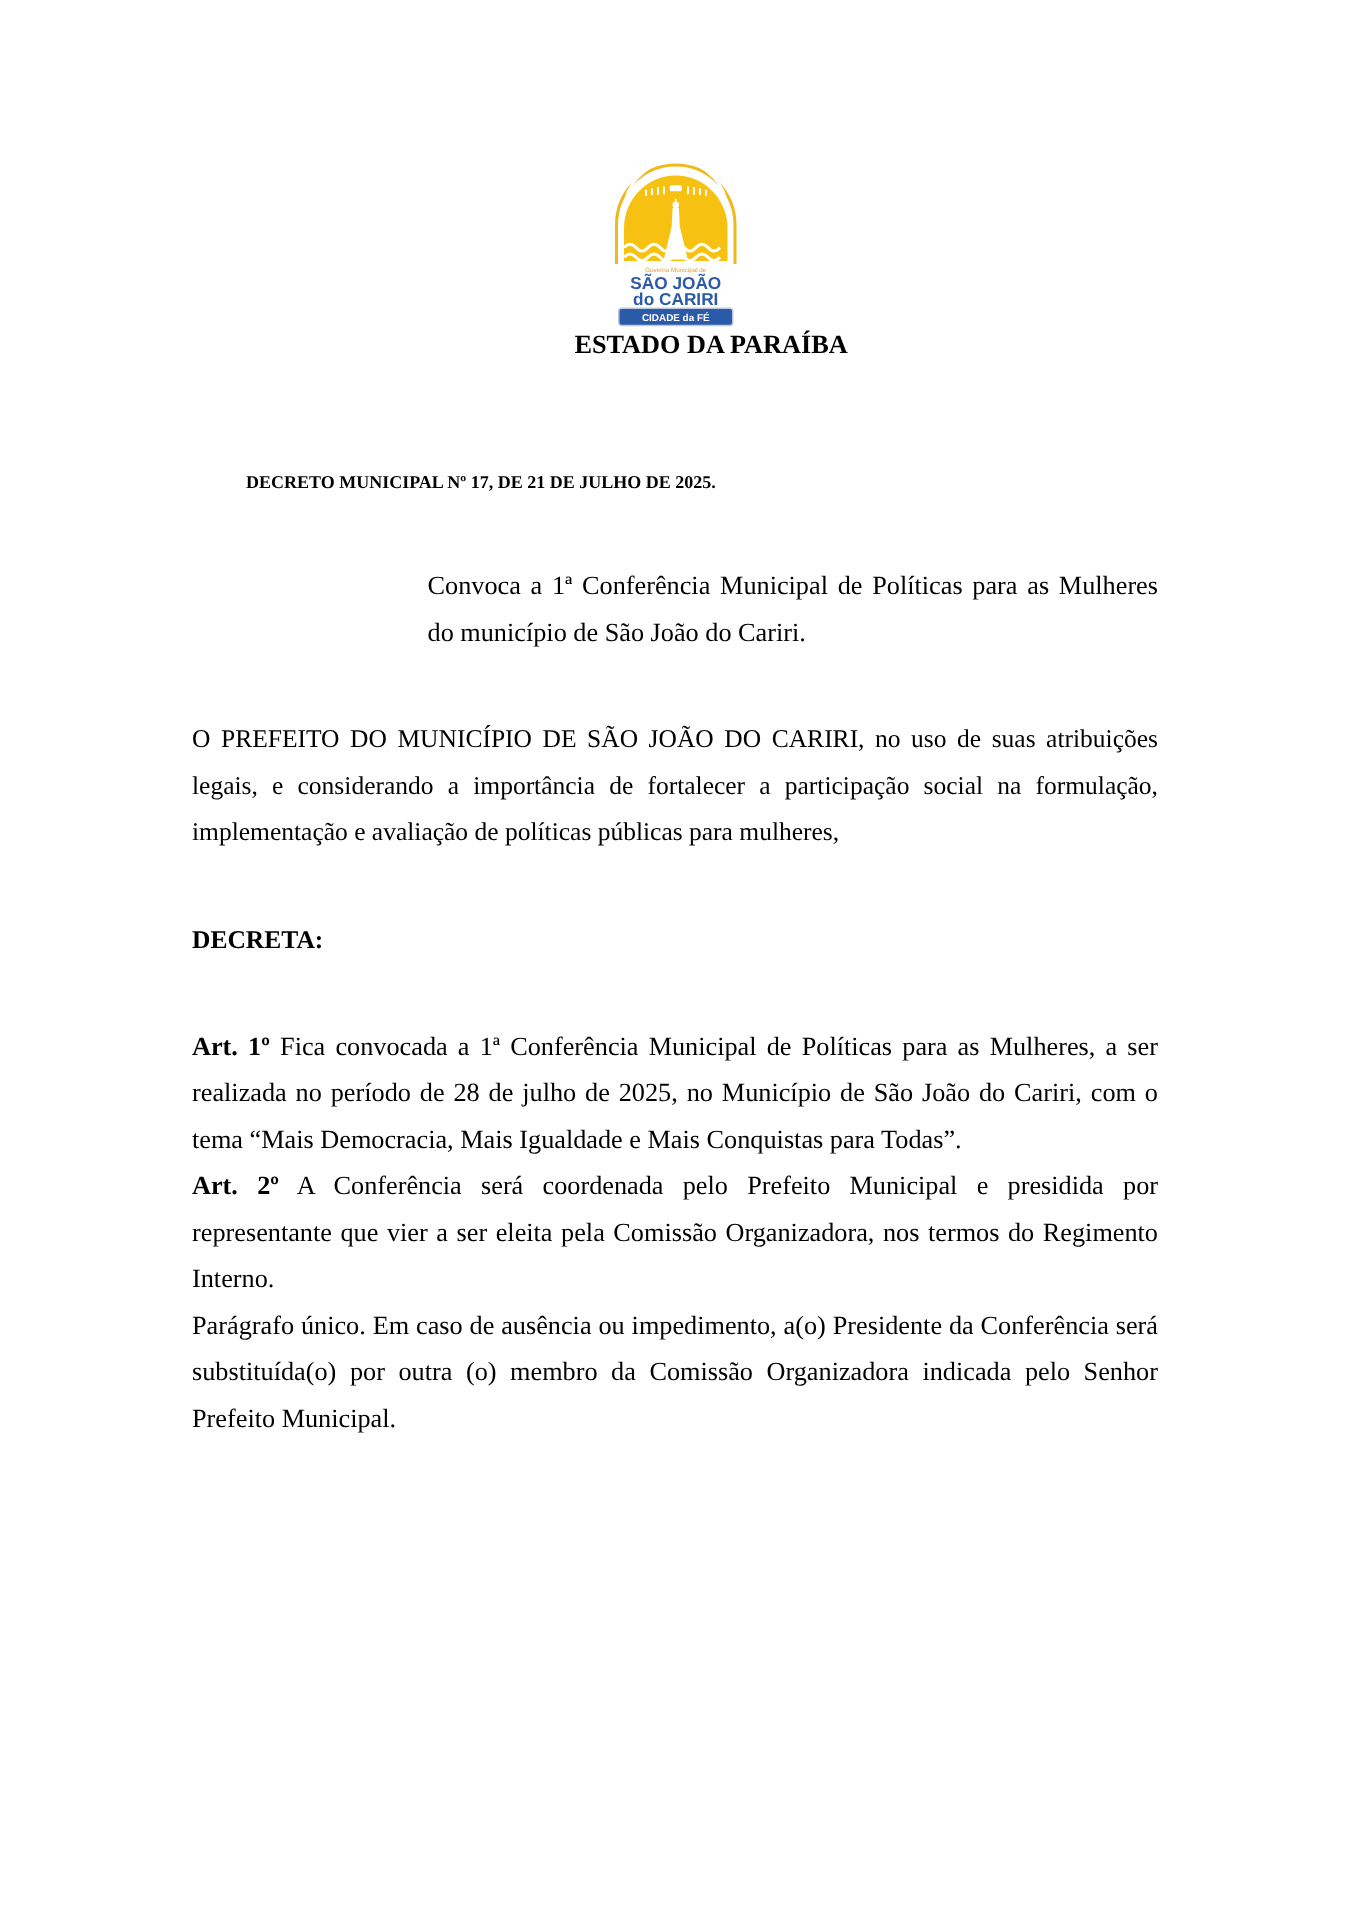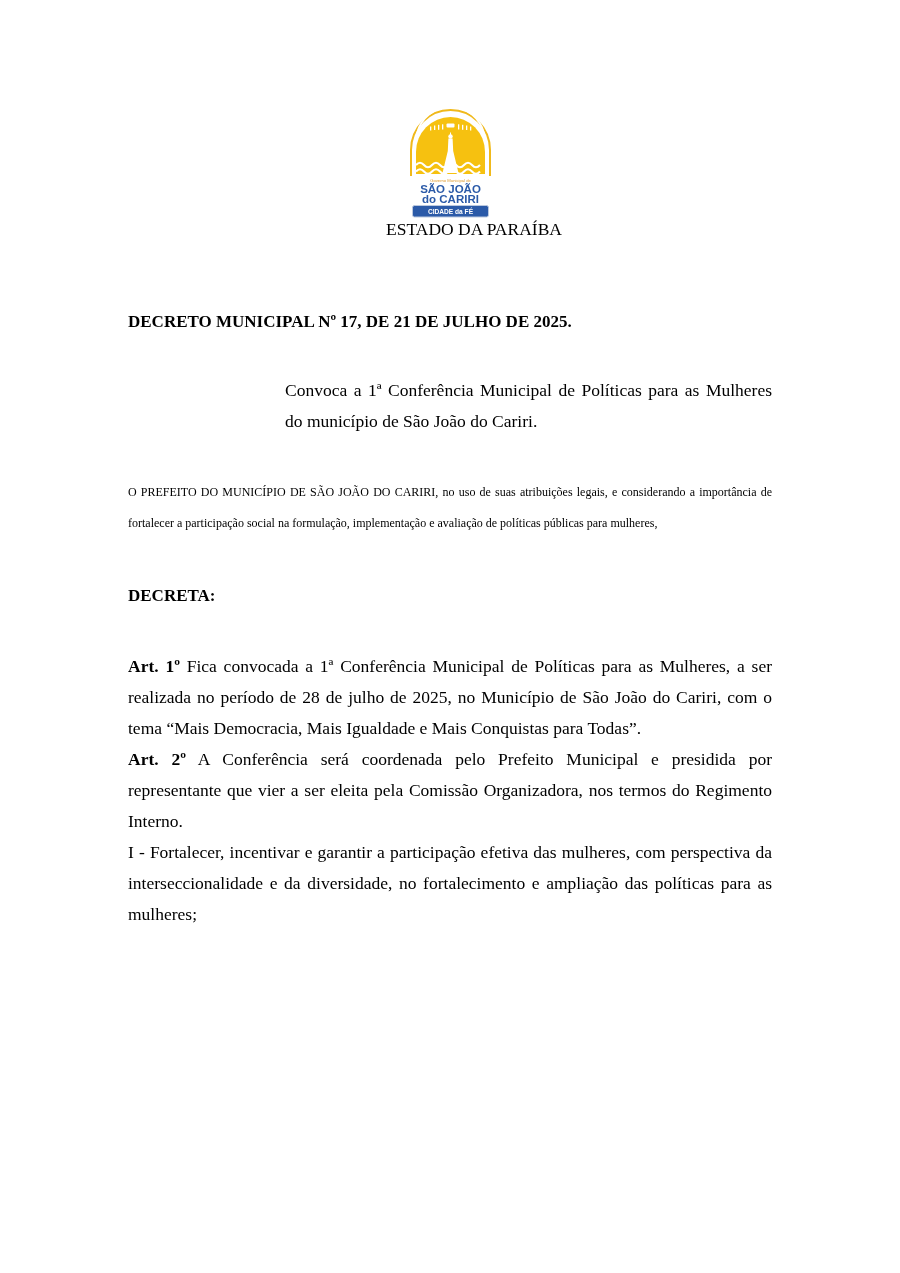--- a/index.html
+++ b/index.html
@@ -4,25 +4,25 @@
 <style>
   html,body{margin:0;padding:0;background:#ffffff;}
   .page{
     width:900px;height:1273px;background:#ffffff;position:relative;
     font-family:"Liberation Serif", serif;color:#000;overflow:hidden;
     margin:0 auto;
   }
   .content{padding:0 128px;}
   .logo-wrap{width:95px;margin:106px auto 0;}
   .logo-wrap svg{display:block;}
-  .org-header{text-align:center;font-weight:normal;font-size:17.5px;line-height:21.5px;margin-top:1px;padding-left:48px;}
+  .org-header{text-align:center;font-weight:bold;font-size:17.5px;line-height:21.5px;margin-top:1px;padding-left:48px;}
   .org-header div{white-space:nowrap;}
-  .doc-title{font-weight:bold;font-size:17px;line-height:21px;margin-top:70px;}
+  .doc-title{font-weight:bold;font-size:12px;line-height:21px;margin-top:70px;margin-left:36px;}
   .doc-summary{margin:43px 0 12px 157px;text-align:justify;font-size:17.5px;line-height:31.5px;}
-  .doc-preamble{margin-top:39px;text-align:justify;font-size:12px;line-height:31px;}
+  .doc-preamble{margin-top:39px;text-align:justify;font-size:17px;line-height:31px;}
   .decreta{margin-top:46px;font-weight:bold;font-size:17px;line-height:21px;}
   .articles{margin-top:45px;font-family:Liberation Serif, serif;}
   .articles p{margin:0;text-align:justify;font-size:17.5px;line-height:31px;}
   .articles p strong{font-weight:bold;}
 </style>
 </head>
 <body>
 
 <div class="page">
 
@@ -78,17 +78,17 @@
 
     <div class="doc-summary">Convoca a 1ª Conferência Municipal de Políticas para as Mulheres do município de São João do Cariri.</div>
 
     <div class="doc-preamble">O PREFEITO DO MUNICÍPIO DE SÃO JOÃO DO CARIRI, no uso de suas atribuições legais, e considerando a importância de fortalecer a participação social na formulação, implementação e avaliação de políticas públicas para mulheres,</div>
 
     <div class="decreta">DECRETA:</div>
 
     <div class="articles">
       <p><strong>Art. 1º</strong><span> Fica convocada a 1ª Conferência Municipal de Políticas para as Mulheres, a ser realizada no período de 28 de julho de 2025, no Município de São João do Cariri, com o tema “Mais Democracia, Mais Igualdade e Mais Conquistas para Todas”.</span></p>
       <p><strong>Art. 2º</strong><span> A Conferência será coordenada pelo Prefeito Municipal e presidida por representante que vier a ser eleita pela Comissão Organizadora, nos termos do Regimento Interno.</span></p>
-      <p><strong></strong><span>I - Fortalecer, incentivar e garantir a participação efetiva das mulheres, com perspectiva da interseccionalidade e da diversidade, no fortalecimento e ampliação das políticas para as mulheres;</span></p>
+      <p><strong></strong><span>Parágrafo único. Em caso de ausência ou impedimento, a(o) Presidente da Conferência será substituída(o) por outra (o) membro da Comissão Organizadora indicada pelo Senhor Prefeito Municipal.</span></p>
     </div>
 
   </div>
 </div>
 
 </body></html>

